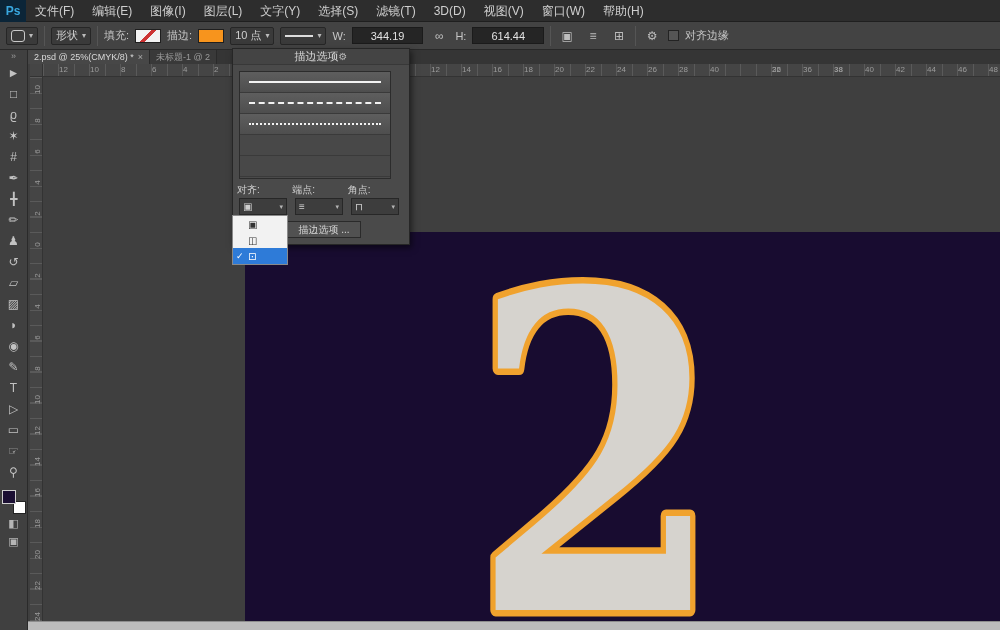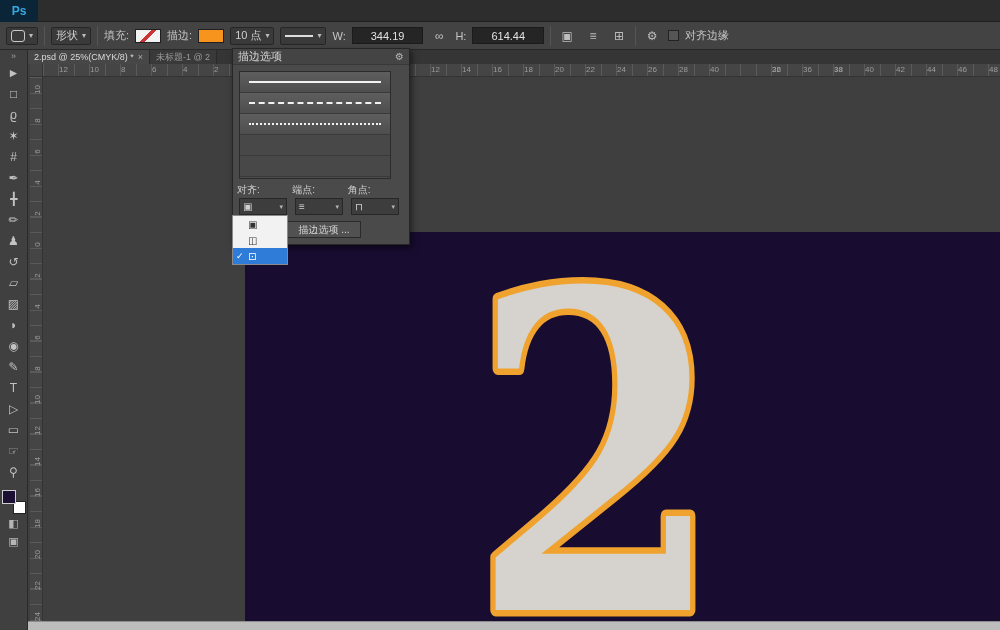--- a/index.html
+++ b/index.html
@@ -3,21 +3,21 @@
 <meta charset="utf-8">
 <style>
   * { margin:0; padding:0; box-sizing:border-box; }
   html,body { width:1000px; height:630px; overflow:hidden;
     font-family:"Liberation Sans","DejaVu Sans",sans-serif; }
   .app { position:relative; width:1000px; height:630px; background:#3f3f3f; }
 
   
   .menubar { position:absolute; left:0; top:0; width:1000px; height:22px;
     background:#2d2d2d; border-bottom:1px solid #1f1f1f; display:flex; align-items:center; }
-  .ps-logo { width:38px; height:22px; background:#0b2538; color:#39a8e0;
+  .ps-logo { width:26px; height:22px; background:#0b2538; color:#39a8e0;
     font-weight:bold; font-size:12px; display:flex; align-items:center; justify-content:center; }
   .menu-items { display:flex; }
   .menu-item { color:#cfcfcf; font-size:12px; padding:0 9px; line-height:22px; cursor:default; }
 
   
   .optionsbar { position:absolute; left:0; top:22px; width:1000px; height:28px;
     background:#434343; border-bottom:1px solid #282828; display:flex; align-items:center;
     gap:6px; padding:0 6px; color:#cfcfcf; font-size:11px; }
   .sep { width:1px; height:20px; background:#2c2c2c; border-right:1px solid #555; }
   .opt-label { color:#c6c6c6; }
@@ -75,22 +75,22 @@
   .pasteboard { position:absolute; left:43px; top:77px; width:957px; height:544px;
     background:#3f3f3f; }
   .canvas { position:absolute; left:202px; top:155px; width:755px; height:389px; }
   .statusbar { position:absolute; left:28px; top:621px; width:972px; height:9px;
     background:#bcbcbc; border-top:1px solid #8d8d8d; }
 
   
   .panel { position:absolute; left:232px; top:48px; width:178px; height:197px;
     background:#4a4a4a; border:1px solid #262626; box-shadow:2px 3px 6px rgba(0,0,0,.5);
     z-index:50; color:#d6d6d6; font-size:11px; }
-  .panel-title { height:16px; display:flex; align-items:center; justify-content:space-between;
-    padding:0 5px; background:#444; border-bottom:1px solid #383838; font-size:11px; }
+  .panel-title { height:16px; display:flex; align-items:center; justify-content:center;
+    padding:0 16px; background:#444; border-bottom:1px solid #383838; font-size:11px; }
   .panel-gear { color:#b5b5b5; font-size:10px; }
   .style-list { position:absolute; left:6px; top:22px; width:152px; height:108px;
     border:1px solid #2c2c2c; background:#4a4a4a; }
   .style-row { height:21px; border-bottom:1px solid #3a3a3a;
     background:linear-gradient(#5e5e5e,#4e4e4e); display:flex; align-items:center; }
   .style-row.empty { background:#484848; }
   .style-line { width:132px; margin:0 auto; border-top:2px solid #f2f2f2; }
   .style-line.dashed { border-top-style:dashed; }
   .style-line.dotted { border-top-style:dotted; }
   .panel-labels { position:absolute; left:4px; top:134px; width:166px; display:flex; }
@@ -113,20 +113,33 @@
   .flyout-item.selected { background:#2e7bd8; color:#fff; }
   .flyout-item.selected .check { visibility:visible; }
 </style>
 </head>
 <body>
 
 <div class="app">
 
   <div class="menubar">
     <div class="ps-logo">Ps</div>
+    <div class="menu-items" id="menu-items">
+        <span class="menu-item">文件(F)</span>
+        <span class="menu-item">编辑(E)</span>
+        <span class="menu-item">图像(I)</span>
+        <span class="menu-item">图层(L)</span>
+        <span class="menu-item">文字(Y)</span>
+        <span class="menu-item">选择(S)</span>
+        <span class="menu-item">滤镜(T)</span>
+        <span class="menu-item">3D(D)</span>
+        <span class="menu-item">视图(V)</span>
+        <span class="menu-item">窗口(W)</span>
+        <span class="menu-item">帮助(H)</span>
+      </div>
   </div>
 
   <div class="optionsbar">
     <div class="combo">
       <div class="preset-icon"></div>
       <span class="arrow">▾</span>
     </div>
     <div class="sep"></div>
     <div class="combo">
       <span>形状</span>

